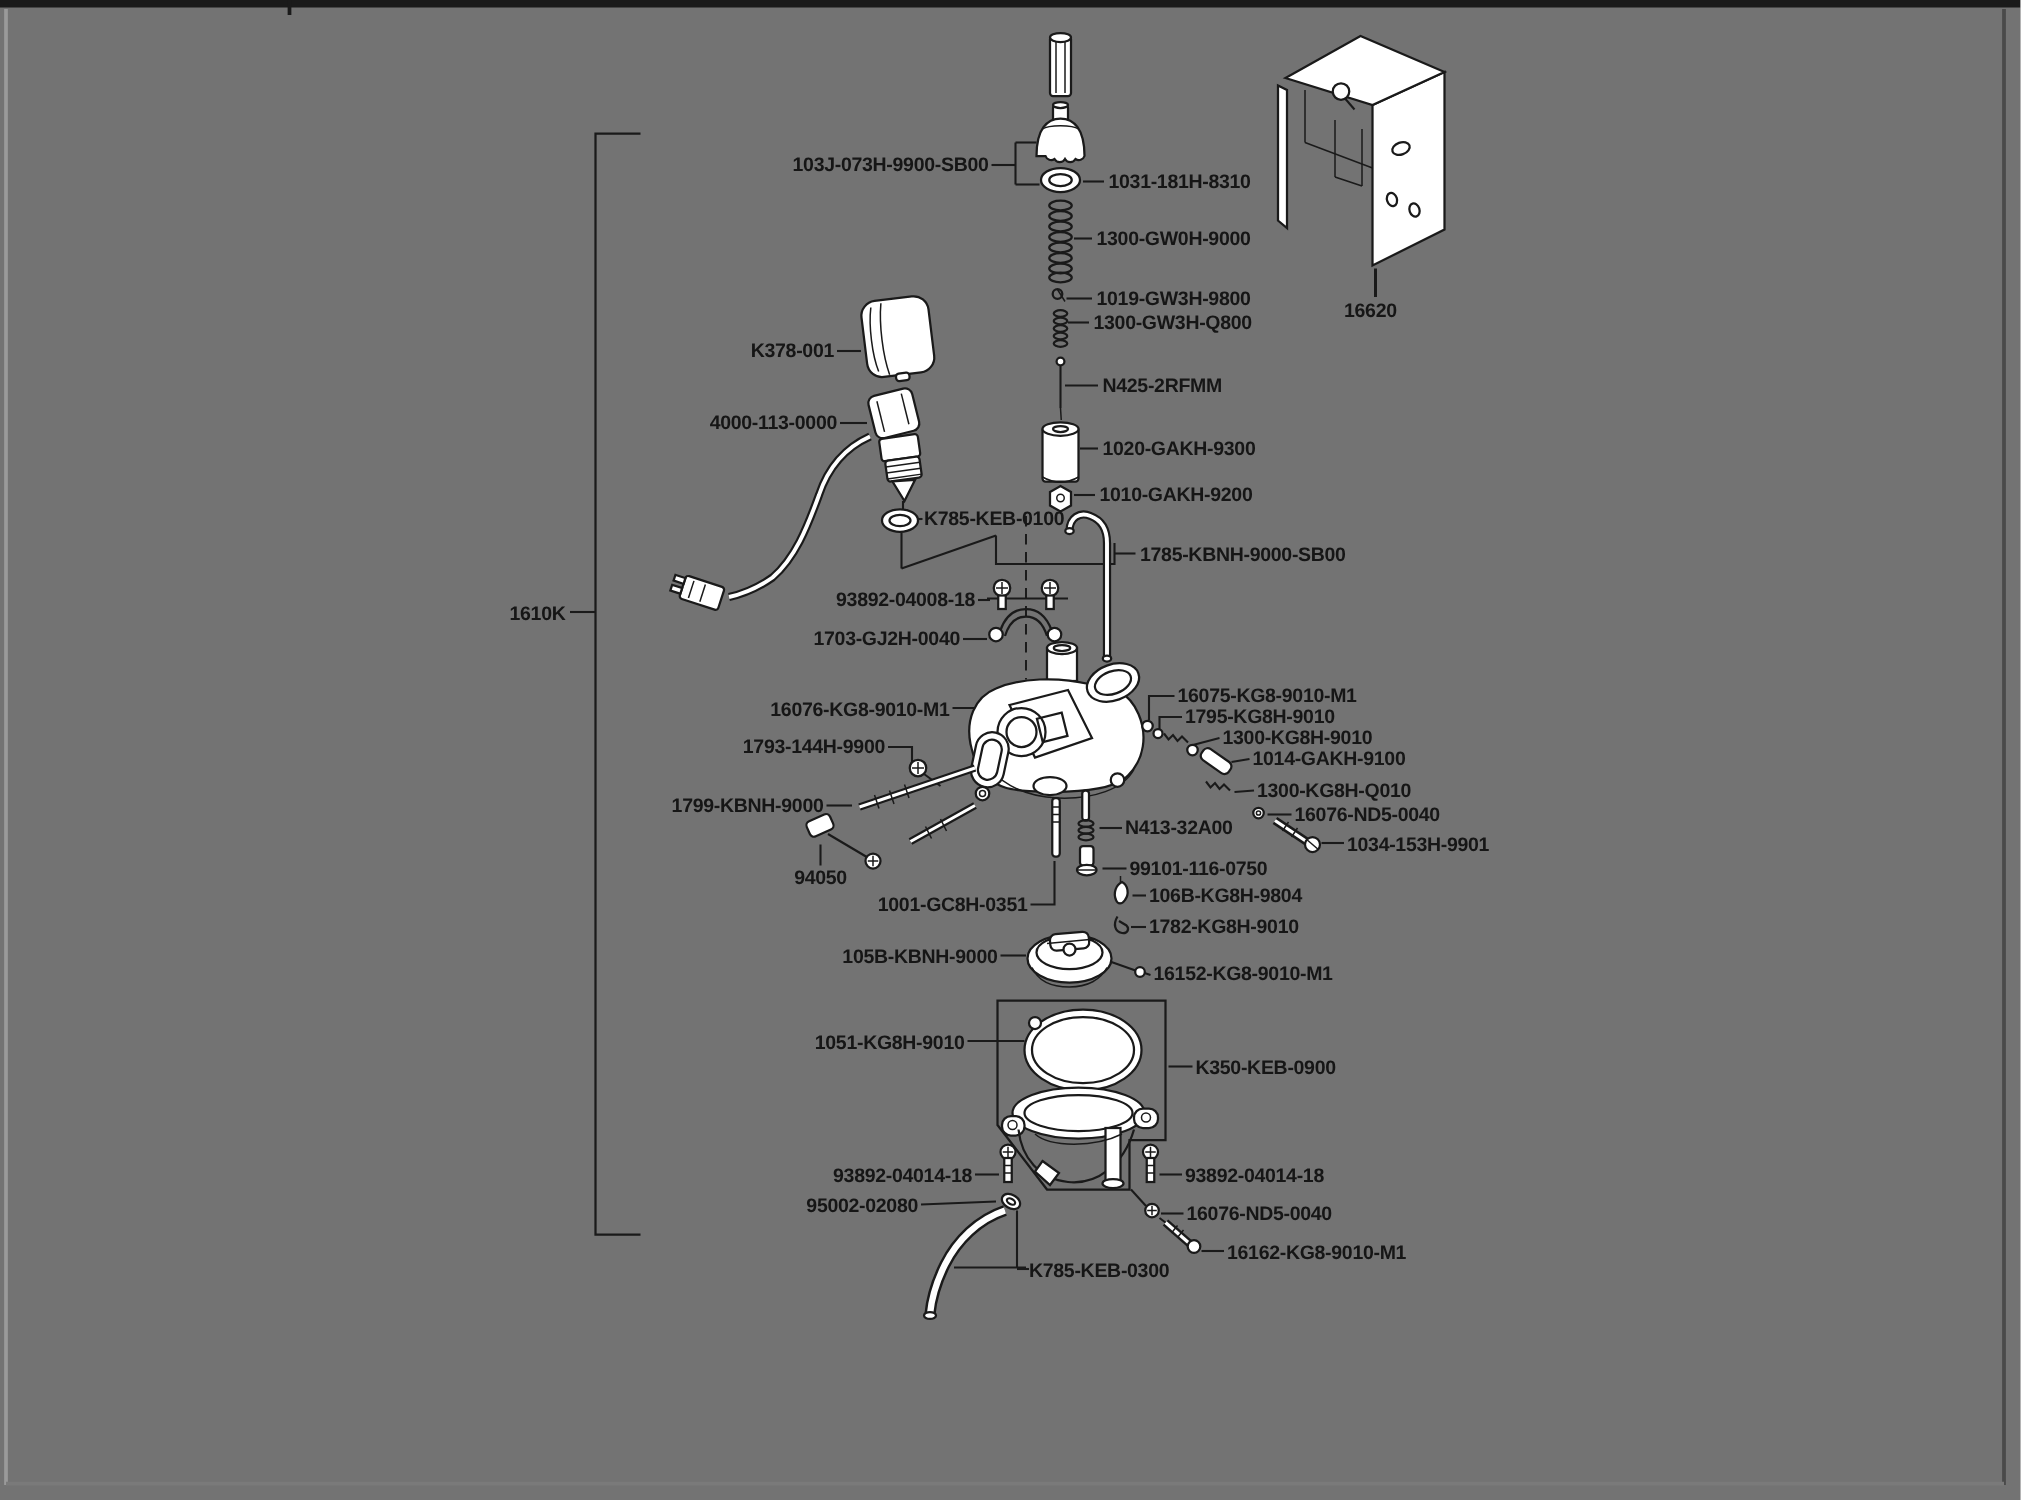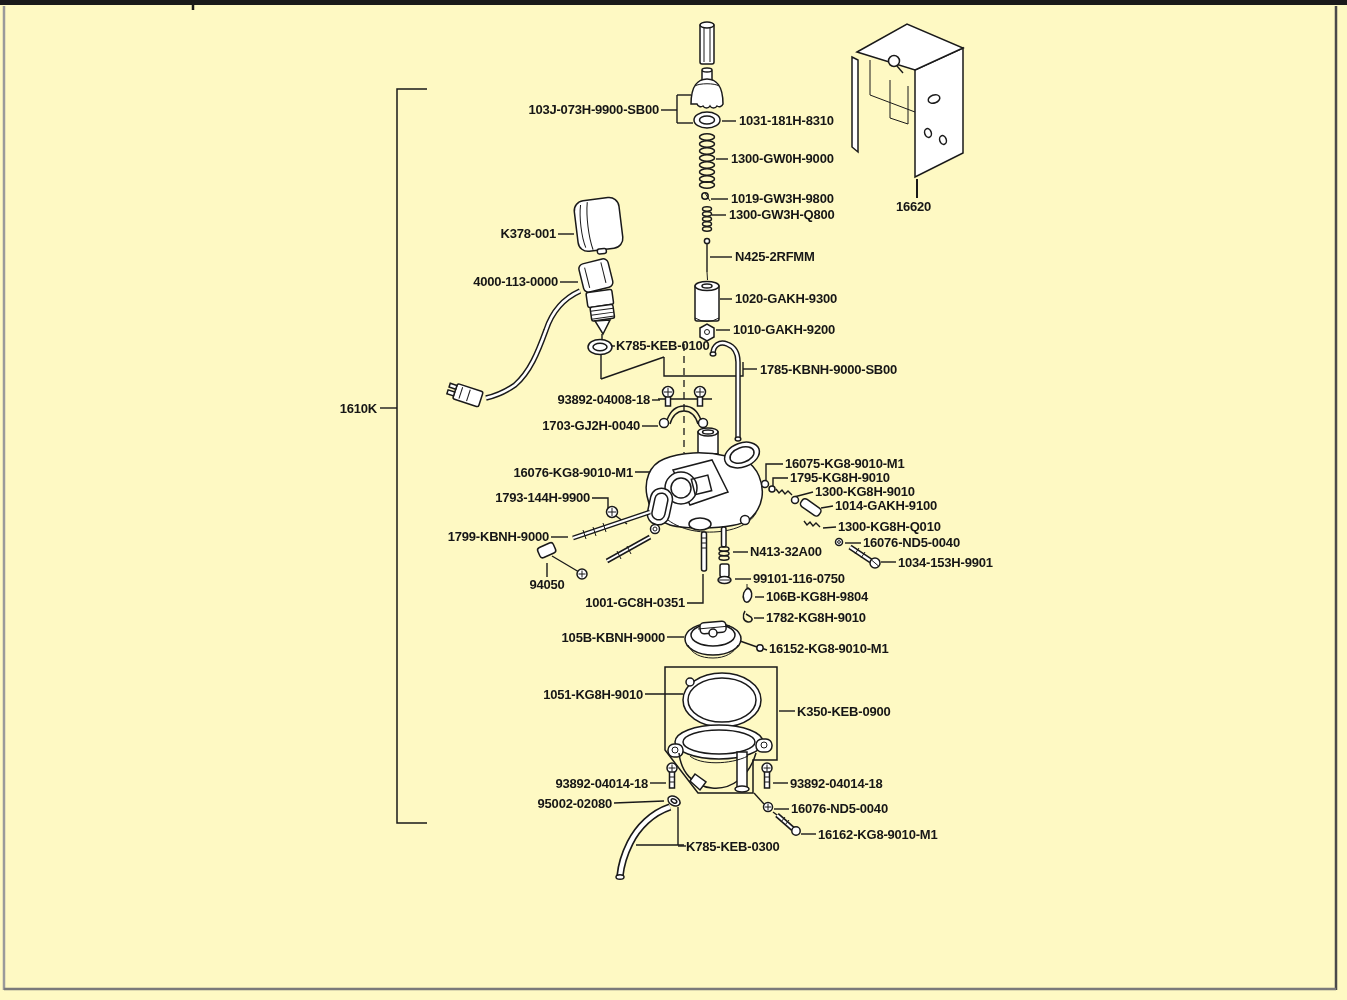--- a/index.html
+++ b/index.html
@@ -1,16 +1,16 @@
 <!DOCTYPE html>
 <html><head>
 <meta charset="utf-8">
 <style>
   html,body{margin:0;padding:0;background:#e8e8e8;}
-  #page{position:relative;width:1347px;height:1000px;background:#fef9c3;overflow:hidden;
+  #page{position:relative;width:1347px;height:1000px;background:#737373;overflow:hidden;
         font-family:"Liberation Sans",sans-serif;}
   svg{position:absolute;left:0;top:0;}
   .lbl{font-family:"Liberation Sans","DejaVu Sans",sans-serif;font-weight:bold;
        font-size:13px;fill:#161616;letter-spacing:-0.2px;}
   .ln{stroke:#1a1a1a;stroke-width:1.4;fill:none;}
   .pt{stroke:#1a1a1a;stroke-width:1.5;fill:#ffffff;}
   .ptn{stroke:#1a1a1a;stroke-width:1.5;fill:none;}
   .thin{stroke:#1a1a1a;stroke-width:1;fill:none;}
 </style>
 </head>

